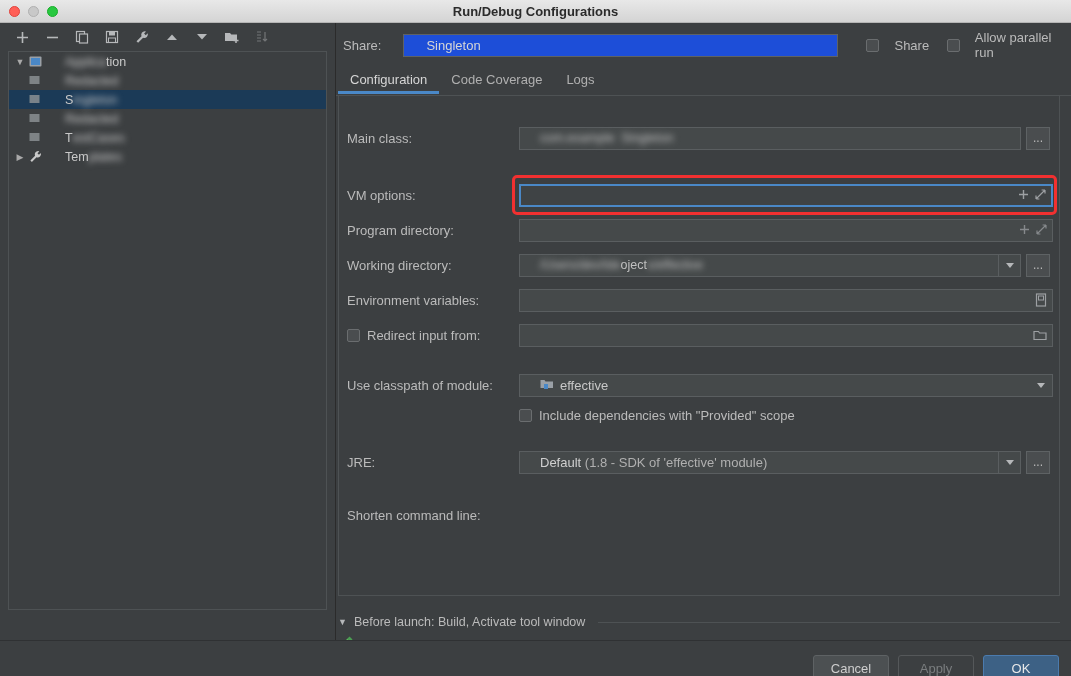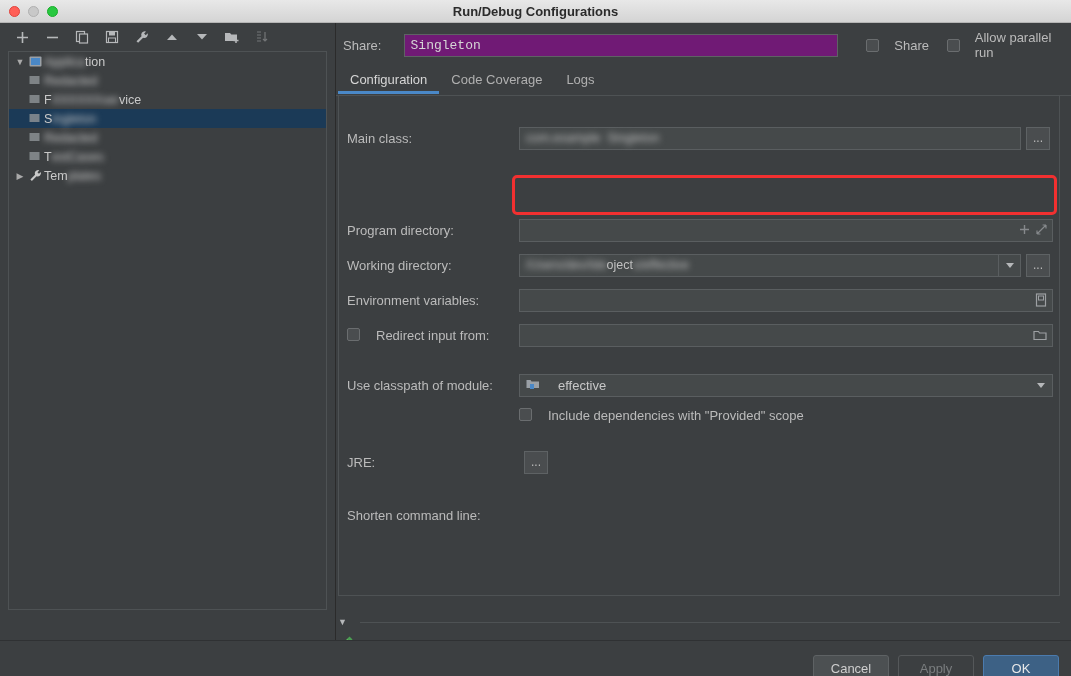--- a/index.html
+++ b/index.html
@@ -58,21 +58,21 @@
   }
   .tnode {
     position: relative; height: 19px;
     display: flex; align-items: center;
     font-size: 12.5px; color: #bbbbbb;
     padding-left: 4px; white-space: nowrap;
   }
   .tnode.selected { background: #1b3a57; }
   .tw { width: 14px; display: flex; align-items: center; justify-content: center; color: #a9a9a9; font-size: 9px; }
   .tico { width: 17px; display: flex; align-items: center; justify-content: center; }
-  .tlabel { font-size: 12.5px; color: #c9c9c9; }
+  .tlabel { font-size: 12.5px; color: #c9c9c9; margin-left: 21px; }
   .blur { filter: blur(3.4px); display: inline-block; }
   .blur2 { filter: blur(3.0px); display: inline-block; }
   .indent1 { padding-left: 18px; }
 
   .helpbtn {
     position: absolute; left: 17px; top: 620px;
     width: 19px; height: 19px; border-radius: 50%;
     border: 1px solid #6d7072; background: #4a4d4f;
     color: #b4b6b8; font-size: 12px;
     display: flex; align-items: center; justify-content: center;
@@ -83,24 +83,24 @@
     position: absolute; left: 336px; top: 0; width: 735px; height: 617px;
   }
   .namerow {
     position: absolute; left: 0; top: 9px; width: 735px; height: 26px;
     display: flex; align-items: center;
   }
   .lbl { font-size: 13px; color: #bbbbbb; }
   .name-label { margin-left: 7px; width: 62px; }
   .name-input {
     width: 445px; height: 23px;
-    background: #701a75; border: 1px solid #5e6264;
+    background: #1d4ed8; border: 1px solid #5e6264;
     color: #d6d6d6; font-size: 13px;
-    padding: 0 6px; line-height: 21px;
-    font-family: Liberation Mono, monospace;
+    padding: 0 22px; line-height: 21px;
+    font-family: Liberation Sans, sans-serif;
   }
   .chkwrap { display: flex; align-items: center; gap: 15px; margin-left: 28px; }
   .chk {
     width: 13px; height: 13px; background: #4a4d4f;
     border: 1px solid #6a6d6f; border-radius: 2px;
   }
   .chk-lbl { font-size: 13px; color: #bbbbbb; }
 
   
   .tabs {
@@ -127,21 +127,21 @@
     border: 1px solid #4e5254; border-top: none;
     background: #3c3f41;
     text-decoration: underline;
   }
 
   .row { position: absolute; left: 0; width: 722px; height: 26px; display: flex; align-items: center; }
   .rlabel { font-size: 13px; color: #bbbbbb; width: 180px; padding-left: 8px; }
   .field {
     height: 23px; background: #45494a;
     border: 1px solid #5a5e60; color: #c8c8c8;
-    font-size: 13px; line-height: 21px; padding: 0 6px;
+    font-size: 13px; line-height: 21px; padding: 0 20px;
     position: relative; display: flex; align-items: flex-start;
   }
   .btn-ellipsis {
     width: 24px; height: 23px; margin-left: 5px;
     background: #4a4d4f; border: 1px solid #5e6264;
     color: #bbbbbb; font-size: 12px;
     display: flex; align-items: center; justify-content: center;
   }
   .fieldicons {
     position: absolute; right: 5px; top: 0; height: 100%;
@@ -156,21 +156,21 @@
 
   .redbox {
     position: absolute; border: 3px solid #f23030; border-radius: 5px;
     pointer-events: none;
   }
   .focusfield {
     border: 2px solid #4a88c7 !important;
     background: #3f4345 !important;
   }
 
-  .inline-chk { display: flex; align-items: flex-start; gap: 16px; }
+  .inline-chk { display: flex; align-items: center; gap: 7px; }
 
   
   .bl-header {
     position: absolute; left: 2px; top: 590px; width: 722px; height: 18px;
     display: flex; align-items: center; gap: 7px;
   }
   .bl-title { font-size: 12.5px; color: #bbbbbb; white-space: nowrap; }
   .bl-rule { flex: 1; height: 1px; background: #4e5254; margin-left: 6px; }
   .bl-item {
     position: absolute; left: 2px; top: 611px; width: 722px; height: 20px;
@@ -276,28 +276,20 @@
 
       <div class="tnode indent1">
         <span class="tico">
           <svg width="13" height="11" viewBox="0 0 13 11">
               <rect x="0.5" y="1" width="10" height="8" fill="#8a8f93" opacity=".85"></rect>
             </svg>
         </span>
         <span class="tlabel blur">Redacted</span>
       </div>
 
-      <div class="tnode indent1">
-        <span class="tico">
-          <svg width="13" height="11" viewBox="0 0 13 11">
-              <rect x="0.5" y="1" width="10" height="8" fill="#8a8f93" opacity=".85"></rect>
-            </svg>
-        </span>
-        <span class="tlabel"><span>F</span><span class="blur">XXXXXXser</span><span>vice</span></span>
-      </div>
 
       <div class="tnode indent1 selected">
         <span class="tico">
           <svg width="13" height="11" viewBox="0 0 13 11">
               <rect x="0.5" y="1" width="10" height="8" fill="#8a8f93" opacity=".85"></rect>
             </svg>
         </span>
         <span class="tlabel"><span>S</span><span class="blur">ingleton</span></span>
       </div>
 
@@ -358,20 +350,38 @@
     <div class="card">
 
       <div class="row" style="top:29px">
         <span class="rlabel">Main class:</span>
         <div class="field" style="width:502px">
           <span class="blur" style="color:#c0c0c0;font-size:12.5px">com.example&nbsp;&nbsp;Singleton</span>
         </div>
         <div class="btn-ellipsis">...</div>
       </div>
 
+      <div class="row" style="top:86px">
+        <span class="rlabel">VM options:</span>
+        <div class="field focusfield" style="width:534px">
+          <span></span>
+          <span class="fieldicons">
+            <span>
+              <svg width="11" height="11" viewBox="0 0 11 11">
+                  <path d="M5.5 1v9M1 5.5h9" stroke="#9da0a3" stroke-width="1.4"></path>
+                </svg>
+            </span>
+            <span>
+              <svg width="11" height="11" viewBox="0 0 11 11">
+                  <path d="M10 1L5.5 5.5M10 1H6.6M10 1v3.4M1 10l4.5-4.5M1 10h3.4M1 10V6.6" stroke="#9da0a3" stroke-width="1.2" fill="none"></path>
+                </svg>
+            </span>
+          </span>
+        </div>
+      </div>
       <div class="redbox" style="left:173px; top:79px; width:545px; height:40px;"></div>
 
       <div class="row" style="top:121px">
         <span class="rlabel">Program directory:</span>
         <div class="field" style="width:534px">
           <span></span>
           <span class="fieldicons">
             <span>
               <svg width="11" height="11" viewBox="0 0 11 11">
                   <path d="M5.5 1v9M1 5.5h9" stroke="#86898c" stroke-width="1.4"></path>
@@ -421,21 +431,21 @@
             <svg width="14" height="12" viewBox="0 0 14 12">
                 <path d="M1 2.5h4.4L6.6 4H13v6.5H1z" fill="none" stroke="#9da0a3" stroke-width="1.2"></path>
               </svg>
           </span>
         </div>
       </div>
 
       <div class="row" style="top:276px">
         <span class="rlabel">Use classpath of module:</span>
         <div class="field" style="width:534px">
-          <span style="display:flex;align-items:center;gap:18px">
+          <span style="display:flex;align-items:center;gap:6px">
             <span>
               <svg width="14" height="12" viewBox="0 0 14 12">
                   <path d="M0.5 2h4l1 1.5H13V10H0.5z" fill="#9aa0a6"></path>
                   <rect x="4" y="6" width="4" height="5" fill="#4a88c7"></rect>
                 </svg>
             </span>
             <span>effective</span>
           </span>
           <span class="dd-arrow" style="border-left:none">
               <span class="caret"></span>
@@ -446,31 +456,38 @@
       <div class="row" style="top:306px">
         <span class="rlabel"></span>
         <span class="inline-chk">
           <span class="chk"></span>
           <span style="font-size:13px;color:#bbbbbb">Include dependencies with "Provided" scope</span>
         </span>
       </div>
 
       <div class="row" style="top:353px">
         <span class="rlabel">JRE:</span>
+        <div class="field" style="width:502px">
+          <span style="font-size:13px;color:#d0d0d0"><span>Default</span> <span style="color:#b0b0b0">(1.8 - SDK of 'effective' module)</span></span>
+          <span class="dd-arrow">
+              <span class="caret"></span>
+            </span>
+        </div>
         <div class="btn-ellipsis">...</div>
       </div>
 
       <div class="row" style="top:406px">
         <span class="rlabel">Shorten command line:</span>
       </div>
 
     </div>
 
     <div class="bl-header">
       <span style="color:#b5b7b9;font-size:9px">▼</span>
+      <span class="bl-title">Before launch: Build, Activate tool window</span>
       <span class="bl-rule"></span>
     </div>
     <div class="bl-item">
       <span>
         <svg width="14" height="14" viewBox="0 0 14 14">
             <path d="M9.5 1.5l3 3-2 2-3-3z" fill="#4a9e52"></path>
             <path d="M7.5 3.5L2 9l2.5 2.5L10 6z" fill="#5cb85c"></path>
           </svg>
       </span>
       <span class="bl-item-label">Build</span>

